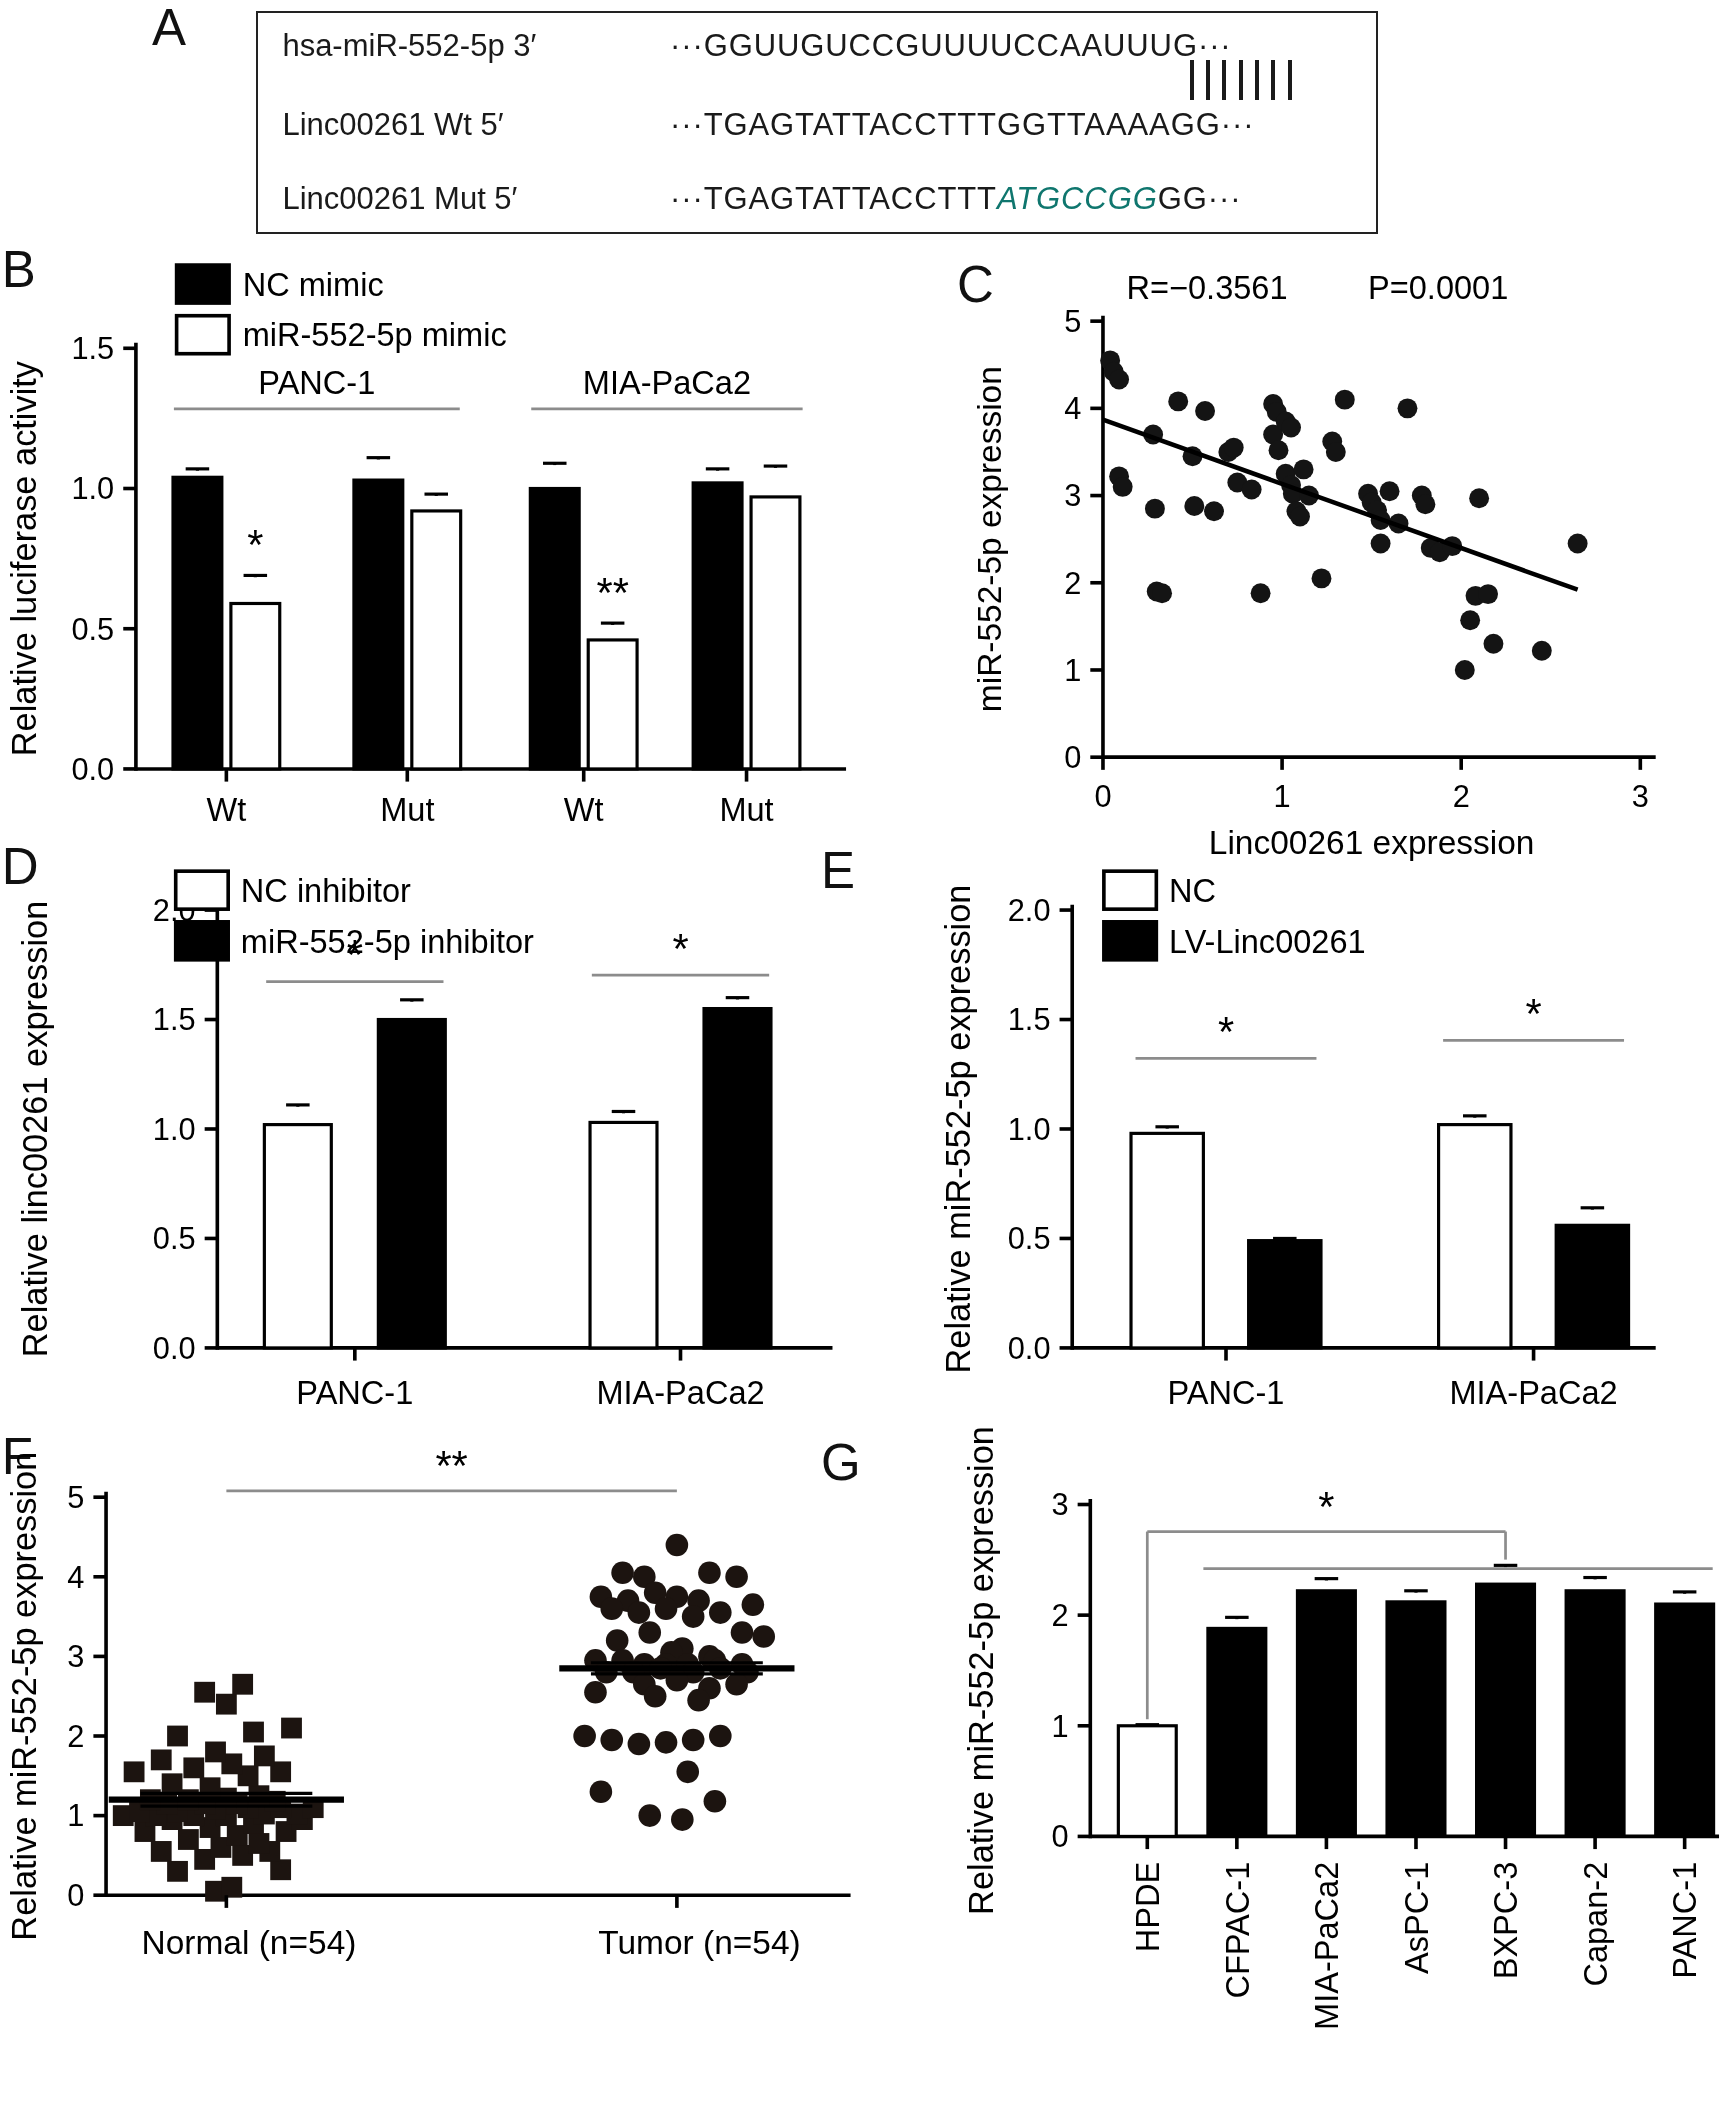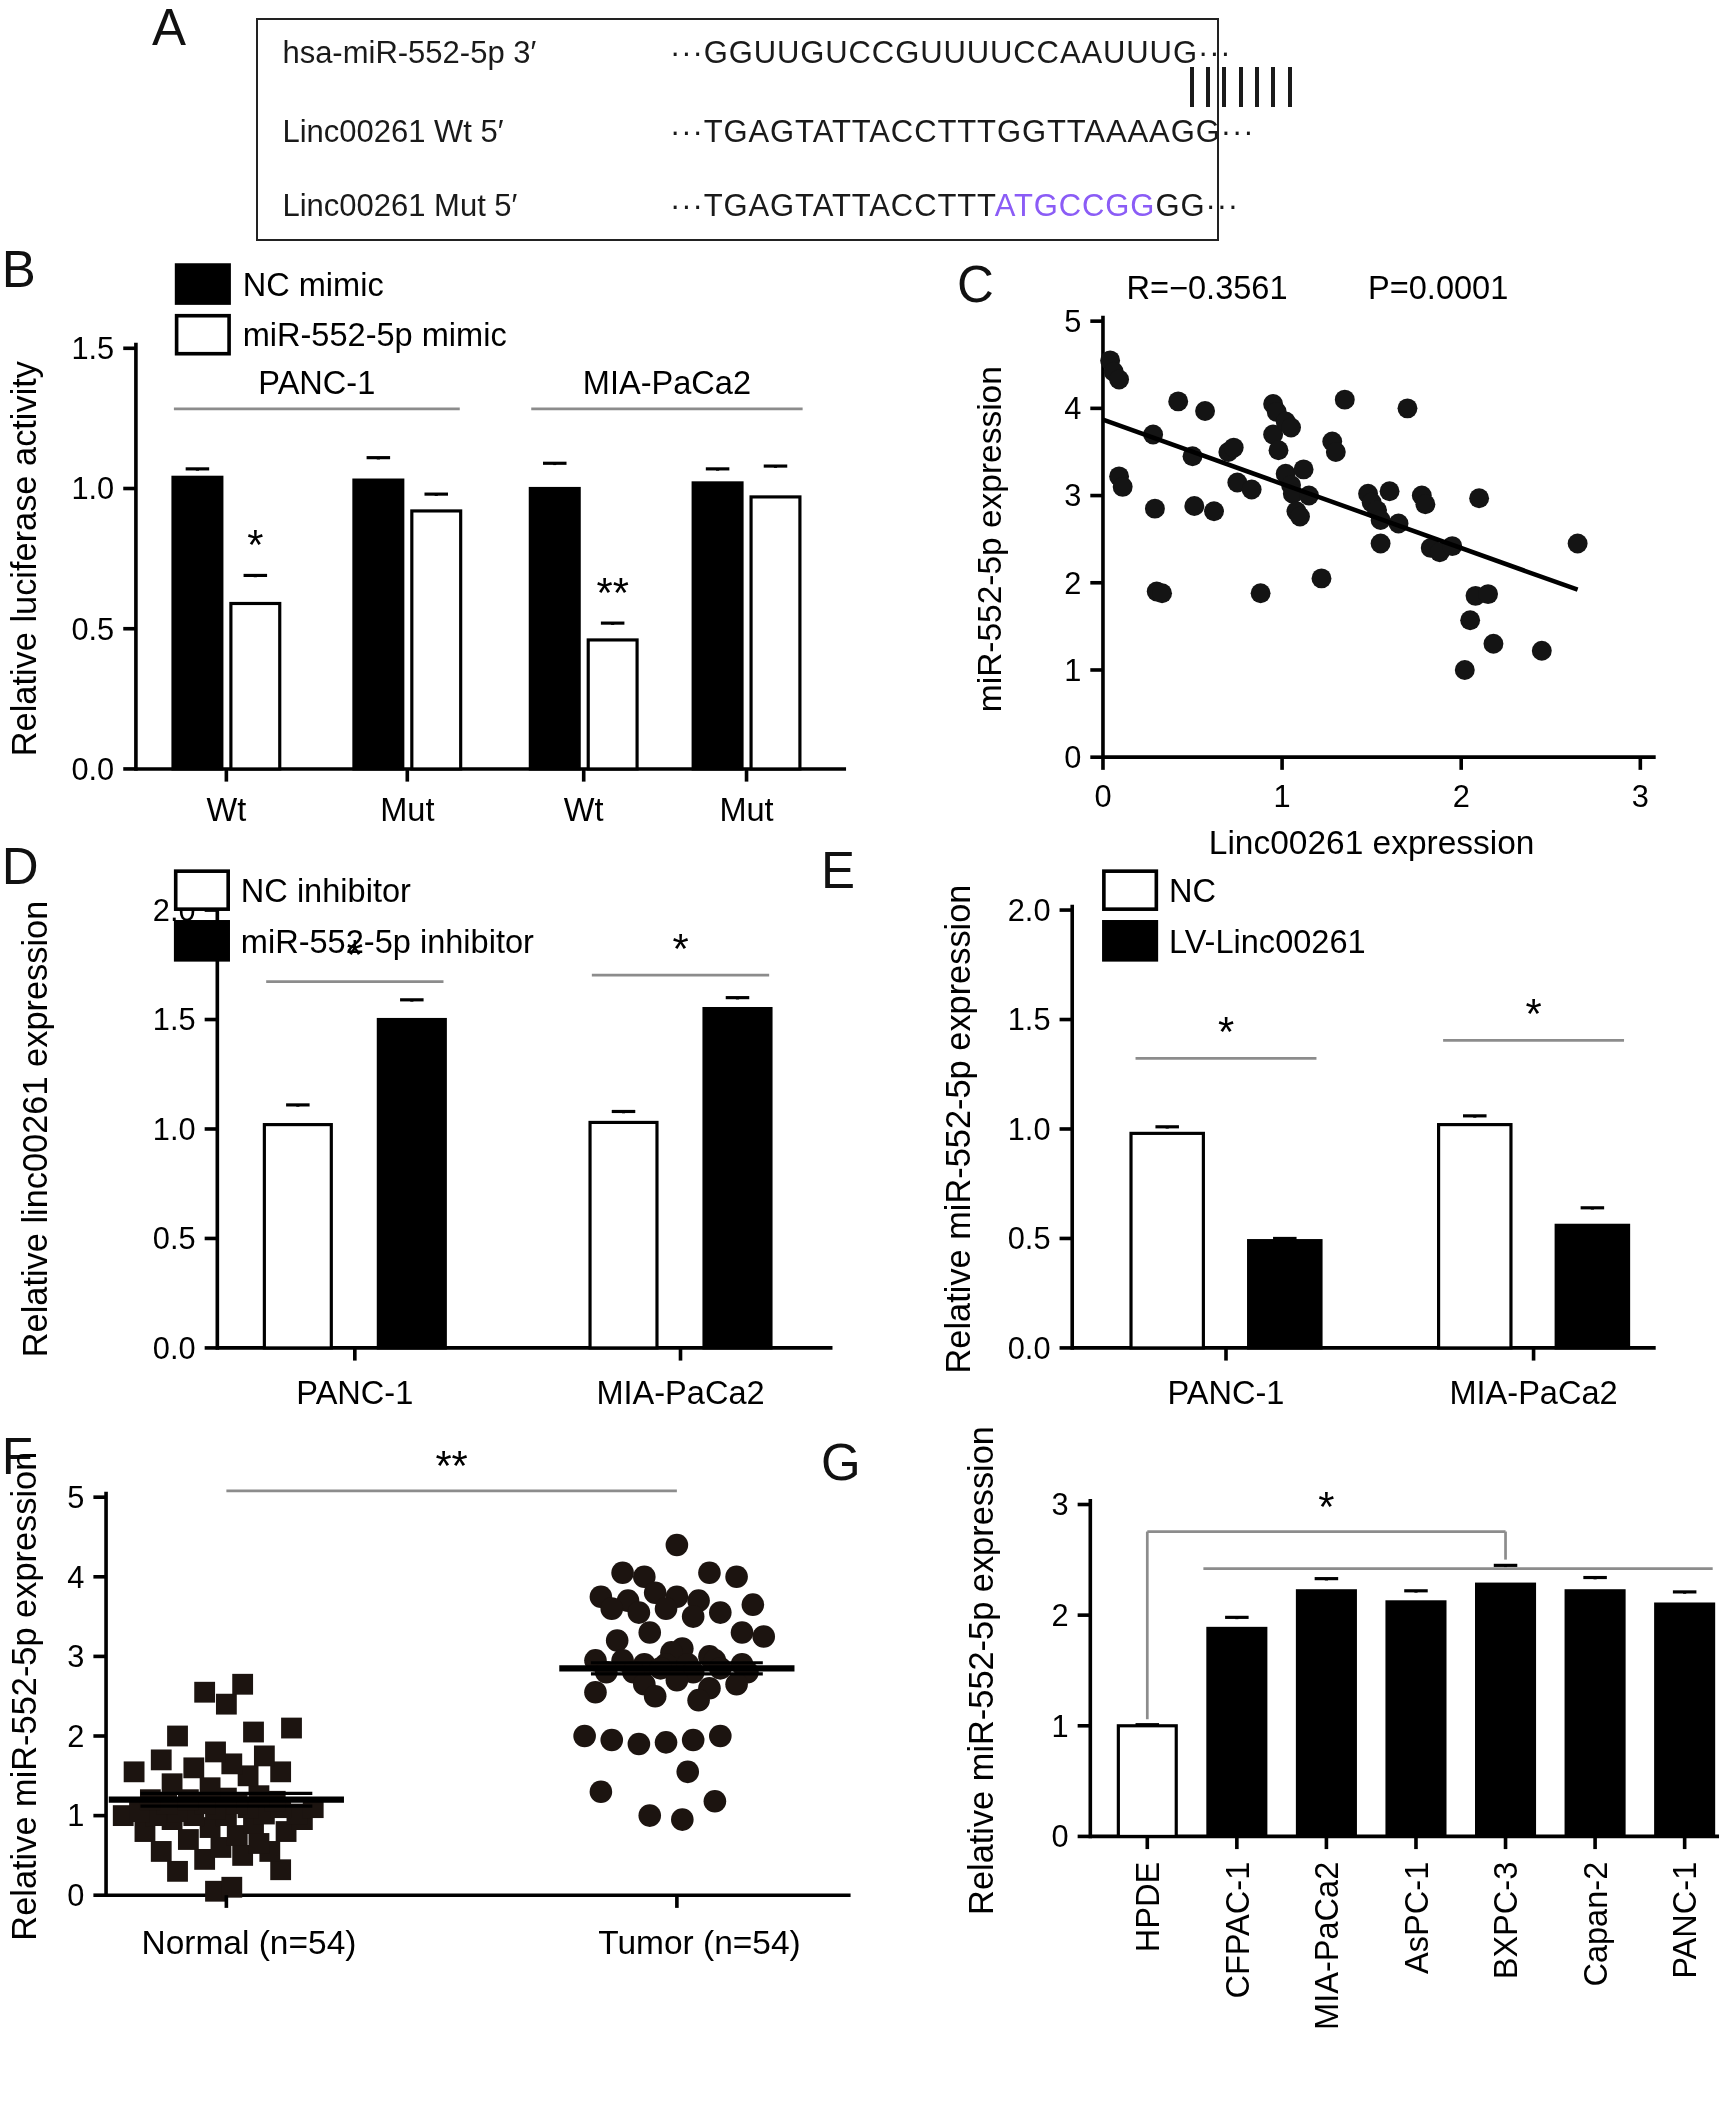--- a/index.html
+++ b/index.html
@@ -1,19 +1,19 @@
 <!DOCTYPE html>
 <html style="font-size:14.5px"><head>
 <meta charset="utf-8">
 <style>
   html,body{margin:0;padding:0;background:#ffffff;}
   .page{position:relative;width:1731px;height:2106px;background:#ffffff;
         font-family:"Liberation Sans",sans-serif;color:#000;overflow:hidden;}
   .plabel{position:absolute;font-size:51px;color:#111;line-height:1;}
-  #panelA-box{position:absolute;left:256px;top:18px;width:963px;height:223px;
+  #panelA-box{position:absolute;left:256px;top:11px;width:1122px;height:223px;
               border:2.7px solid #222;box-sizing:border-box;}
   .seq-row{position:absolute;left:0;width:100%;height:40px;font-size:31px;color:#1a1a1a;
            white-space:nowrap;}
   .seq-label{position:absolute;left:24.4px;top:0;}
   .seq-text{position:absolute;left:412px;top:0;letter-spacing:0.9px;text-align:center;}
   #pairing-bars{position:absolute;left:674px;top:47px;height:40px;}
   .pair-bar{position:absolute;top:0;width:3.6px;height:40px;background:#1a1a1a;}
   svg text{font-family:"Liberation Sans",sans-serif;}
 </style>
 </head>
@@ -47,21 +47,21 @@
       </div>
     <div class="seq-row" style="top:94px">
       <span class="seq-label">Linc00261 Wt 5′</span>
       <span class="seq-text">
         <span>···TGAGTATTACCTTTGGTTAAAAGG···</span><span class="seq-red" style="color: rgb(232, 65, 60);"></span><span></span>
       </span>
     </div>
     <div class="seq-row" style="top:168px">
       <span class="seq-label">Linc00261 Mut 5′</span>
       <span class="seq-text">
-        <span>···TGAGTATTACCTTT</span><span class="seq-red" style="color: #8b5cf6;">ATGCCGG</span><span>GG···</span>
+        <span>···TGAGTATTACCTTT</span><span class="seq-red" style="color: #0f766e; font-style: italic;">ATGCCGG</span><span>GG···</span>
       </span>
     </div>
   </div>
 
   <svg id="fig" width="1731" height="2106" viewBox="0 0 1913 2328" style="position:absolute;left:0;top:0">
     <g id="gB">
         <line x1="150" y1="379" x2="150" y2="852" stroke="#000" stroke-width="4"></line>
         <line x1="136" y1="850" x2="150" y2="850" stroke="#000" stroke-width="4"></line>
         <text x="126" y="862" font-size="34" text-anchor="end" fill="#000">0.0</text>
         <line x1="136" y1="695" x2="150" y2="695" stroke="#000" stroke-width="4"></line>

